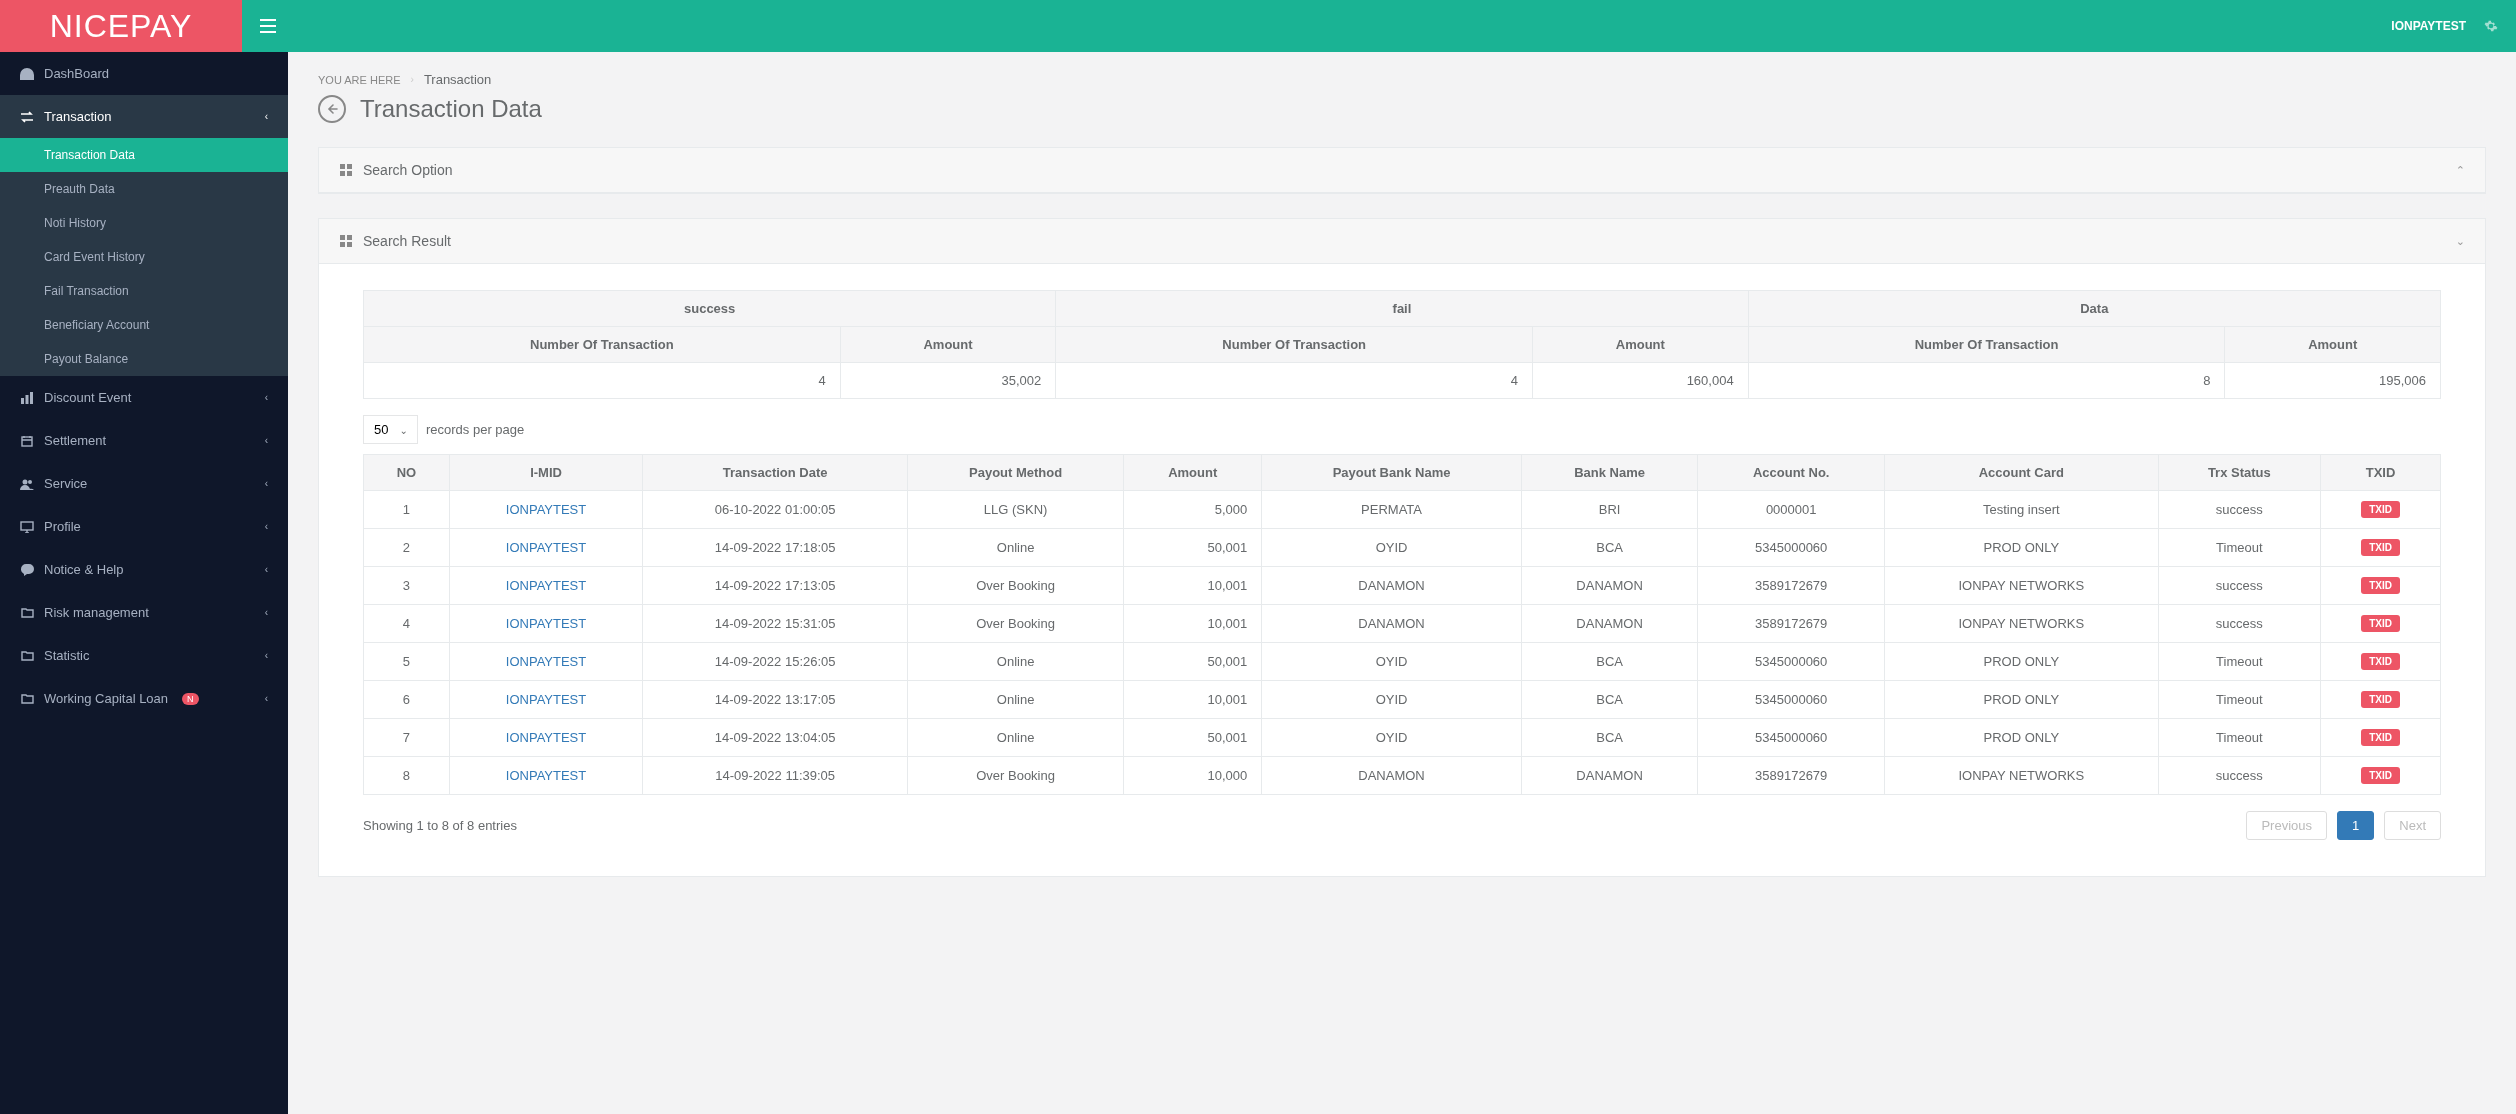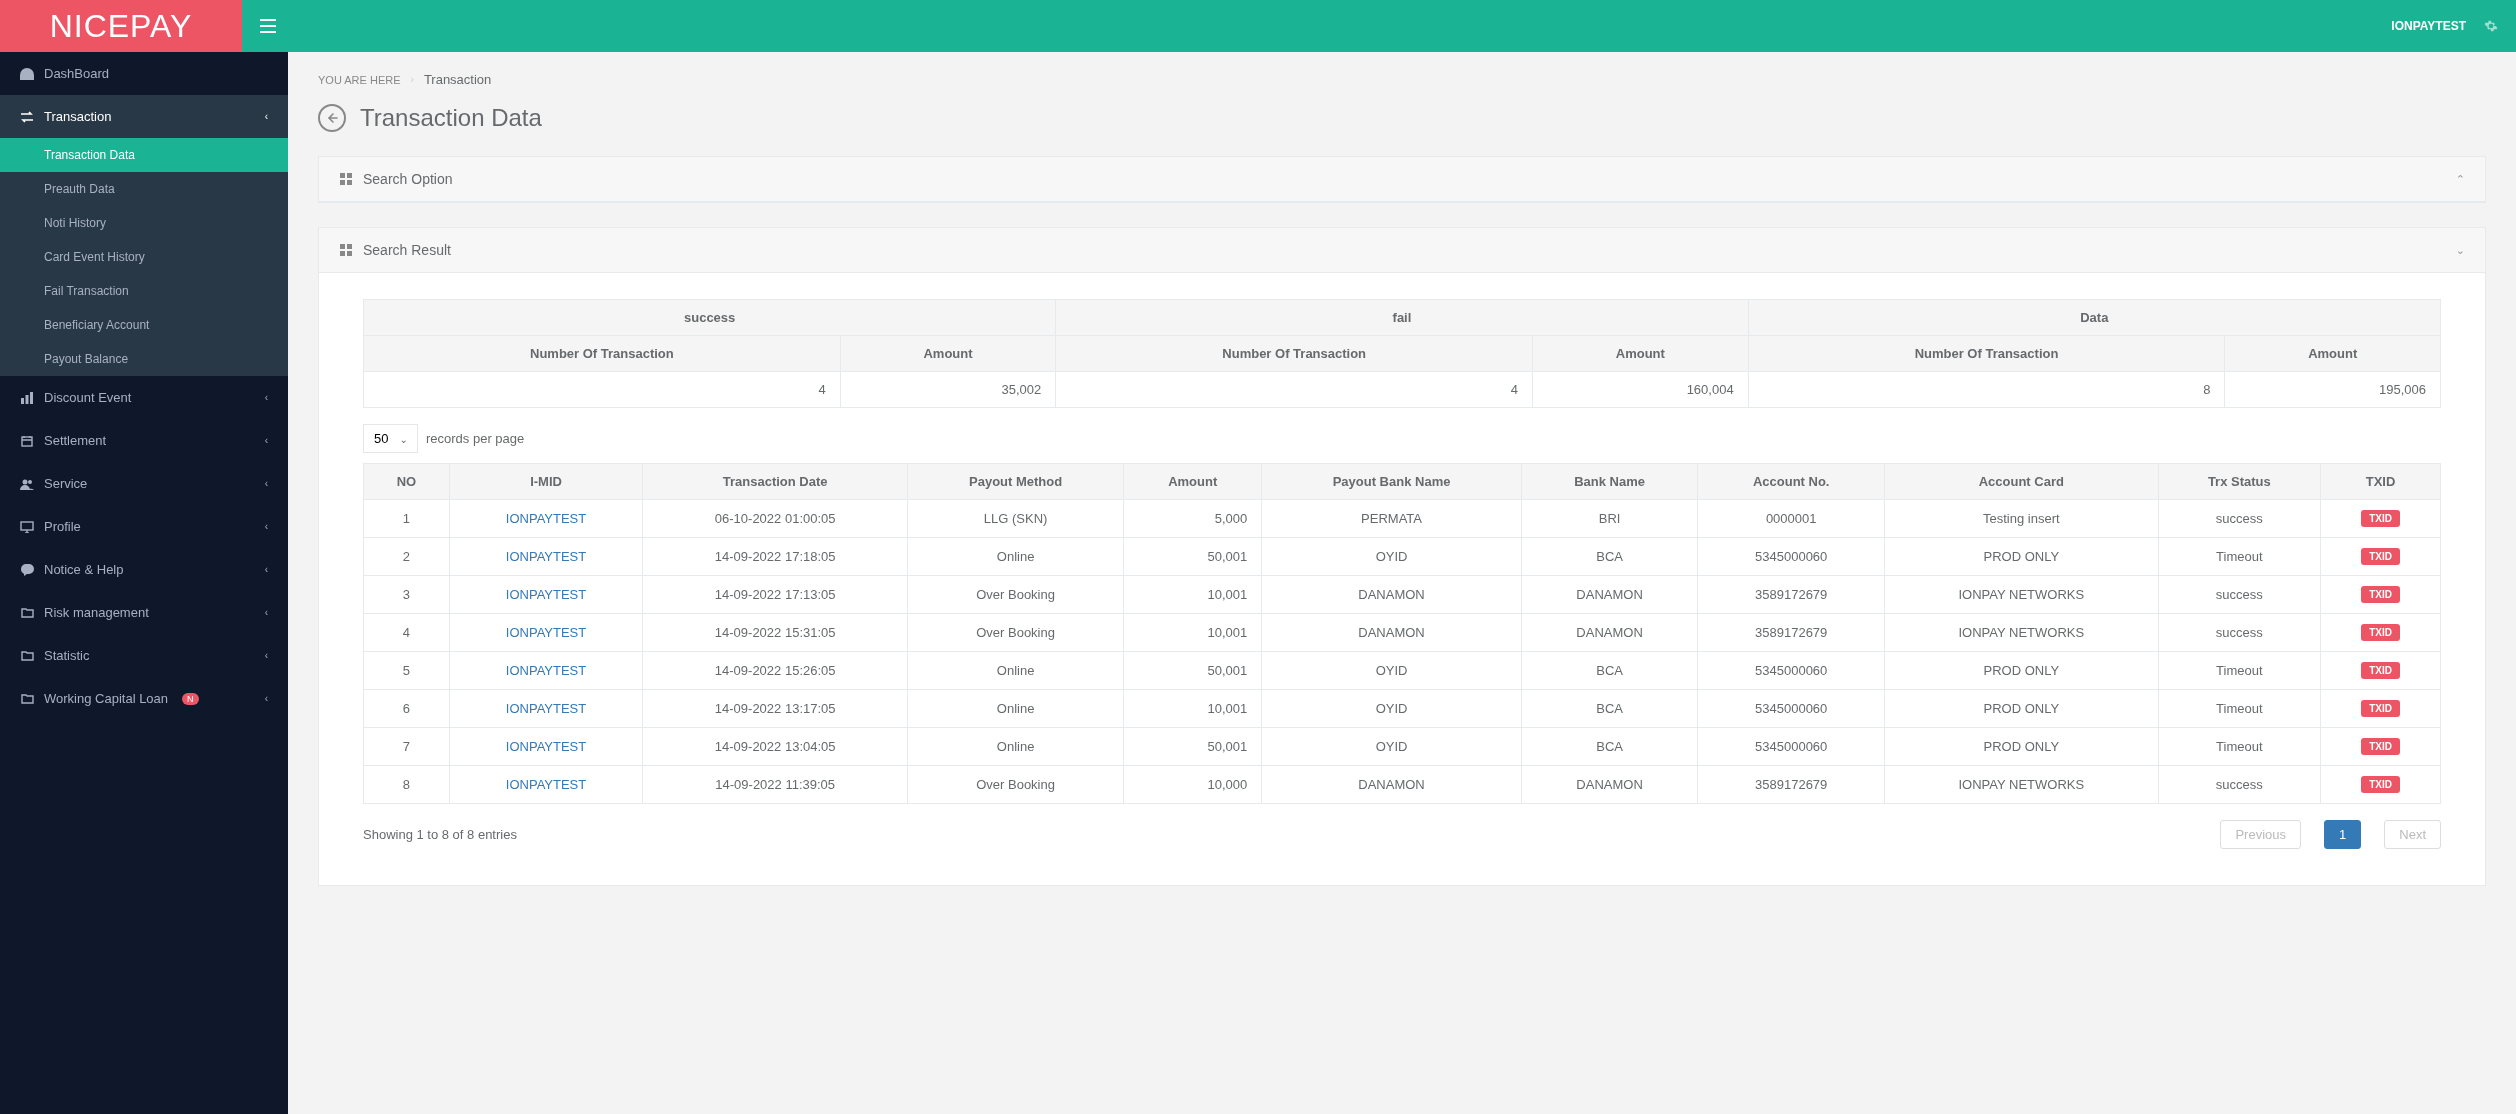--- a/index.html
+++ b/index.html
@@ -18,21 +18,21 @@
 .nav-item.active { background: #293846; color: #fff; }
 .nav-item .chev { margin-left: auto; font-size: 10px; }
 .nav-sub { background: #293846; }
 .nav-sub-item { padding: 10px 20px 10px 44px; font-size: 12px; cursor: pointer; color: #a7b1c2; }
 .nav-sub-item.active { background: #1ab394; color: #fff; }
 .badge-n { background: #ed5565; color: #fff; border-radius: 8px; font-size: 9px; padding: 1px 5px; margin-left: 4px; }
 .ico { width: 14px; display:inline-flex; justify-content:center; }
 
 .main { flex: 1; padding: 0; }
 .page-head { padding: 20px 30px 24px; }
-.breadcrumb { font-size: 11px; color: #888; text-transform: uppercase; display: flex; align-items: center; gap: 10px; margin-bottom: 17px; }
+.breadcrumb { font-size: 11px; color: #888; text-transform: uppercase; display: flex; align-items: center; gap: 10px; margin-bottom: 8px; }
 .breadcrumb .sep { font-size: 10px; color: #ccc; }
 .breadcrumb .crumb-active { text-transform: none; color: #676a6c; font-size: 13px; }
 .page-title-wrap { display: flex; align-items: center; gap: 14px; }
 .page-title { font-size: 24px; font-weight: 400; color: #676a6c; }
 .circle-back { width: 28px; height: 28px; border: 2px solid #888; border-radius: 50%; display: flex; align-items: center; justify-content: center; cursor: pointer; }
 
 .content { padding: 0 30px 30px; }
 
 .panel { background: #fff; border: 1px solid #e7eaec; margin-bottom: 24px; }
 .panel-head { background: #f7f7f7; border-bottom: 1px solid #e7eaec; padding: 14px 20px; display: flex; align-items: center; gap: 10px; justify-content: center; }
@@ -51,21 +51,21 @@
 .records-sel-wrap .caret { position: absolute; right: 10px; top: 50%; transform: translateY(-50%); pointer-events:none; font-size:10px; }
 
 .data-table th, .data-table td { border: 1px solid #e7eaec; padding: 10px 14px; font-size: 13px; text-align: center; }
 .data-table thead th { background: #f5f5f6; font-weight: 700; }
 .data-table td.amt { text-align: right; }
 .imid-link { color: #337ab7; cursor: pointer; }
 .txid-btn { background: #ed5565; color: #fff; font-size: 10px; padding: 3px 8px; border-radius: 3px; cursor: pointer; display: inline-block; font-weight:700; }
 
 .table-foot { display: flex; align-items: center; margin-top: 16px; }
 .showing { font-size: 13px; }
-.pager { margin-left: auto; display: flex; gap: 23px; }
+.pager { margin-left: auto; display: flex; gap: 10px; }
 .pager-btn { border: 1px solid #ddd; background: #fff; padding: 6px 14px; font-size: 13px; cursor: pointer; border-radius: 3px; color: #676a6c; }
 .pager-btn.active { background: #337ab7; color: #fff; border-color: #337ab7; }
 .pager-btn.disabled { color: #bbb; cursor: default; }
 
 svg { display: block; }
 </style>
 </head>
 <body>
 
 <div class="topbar">

